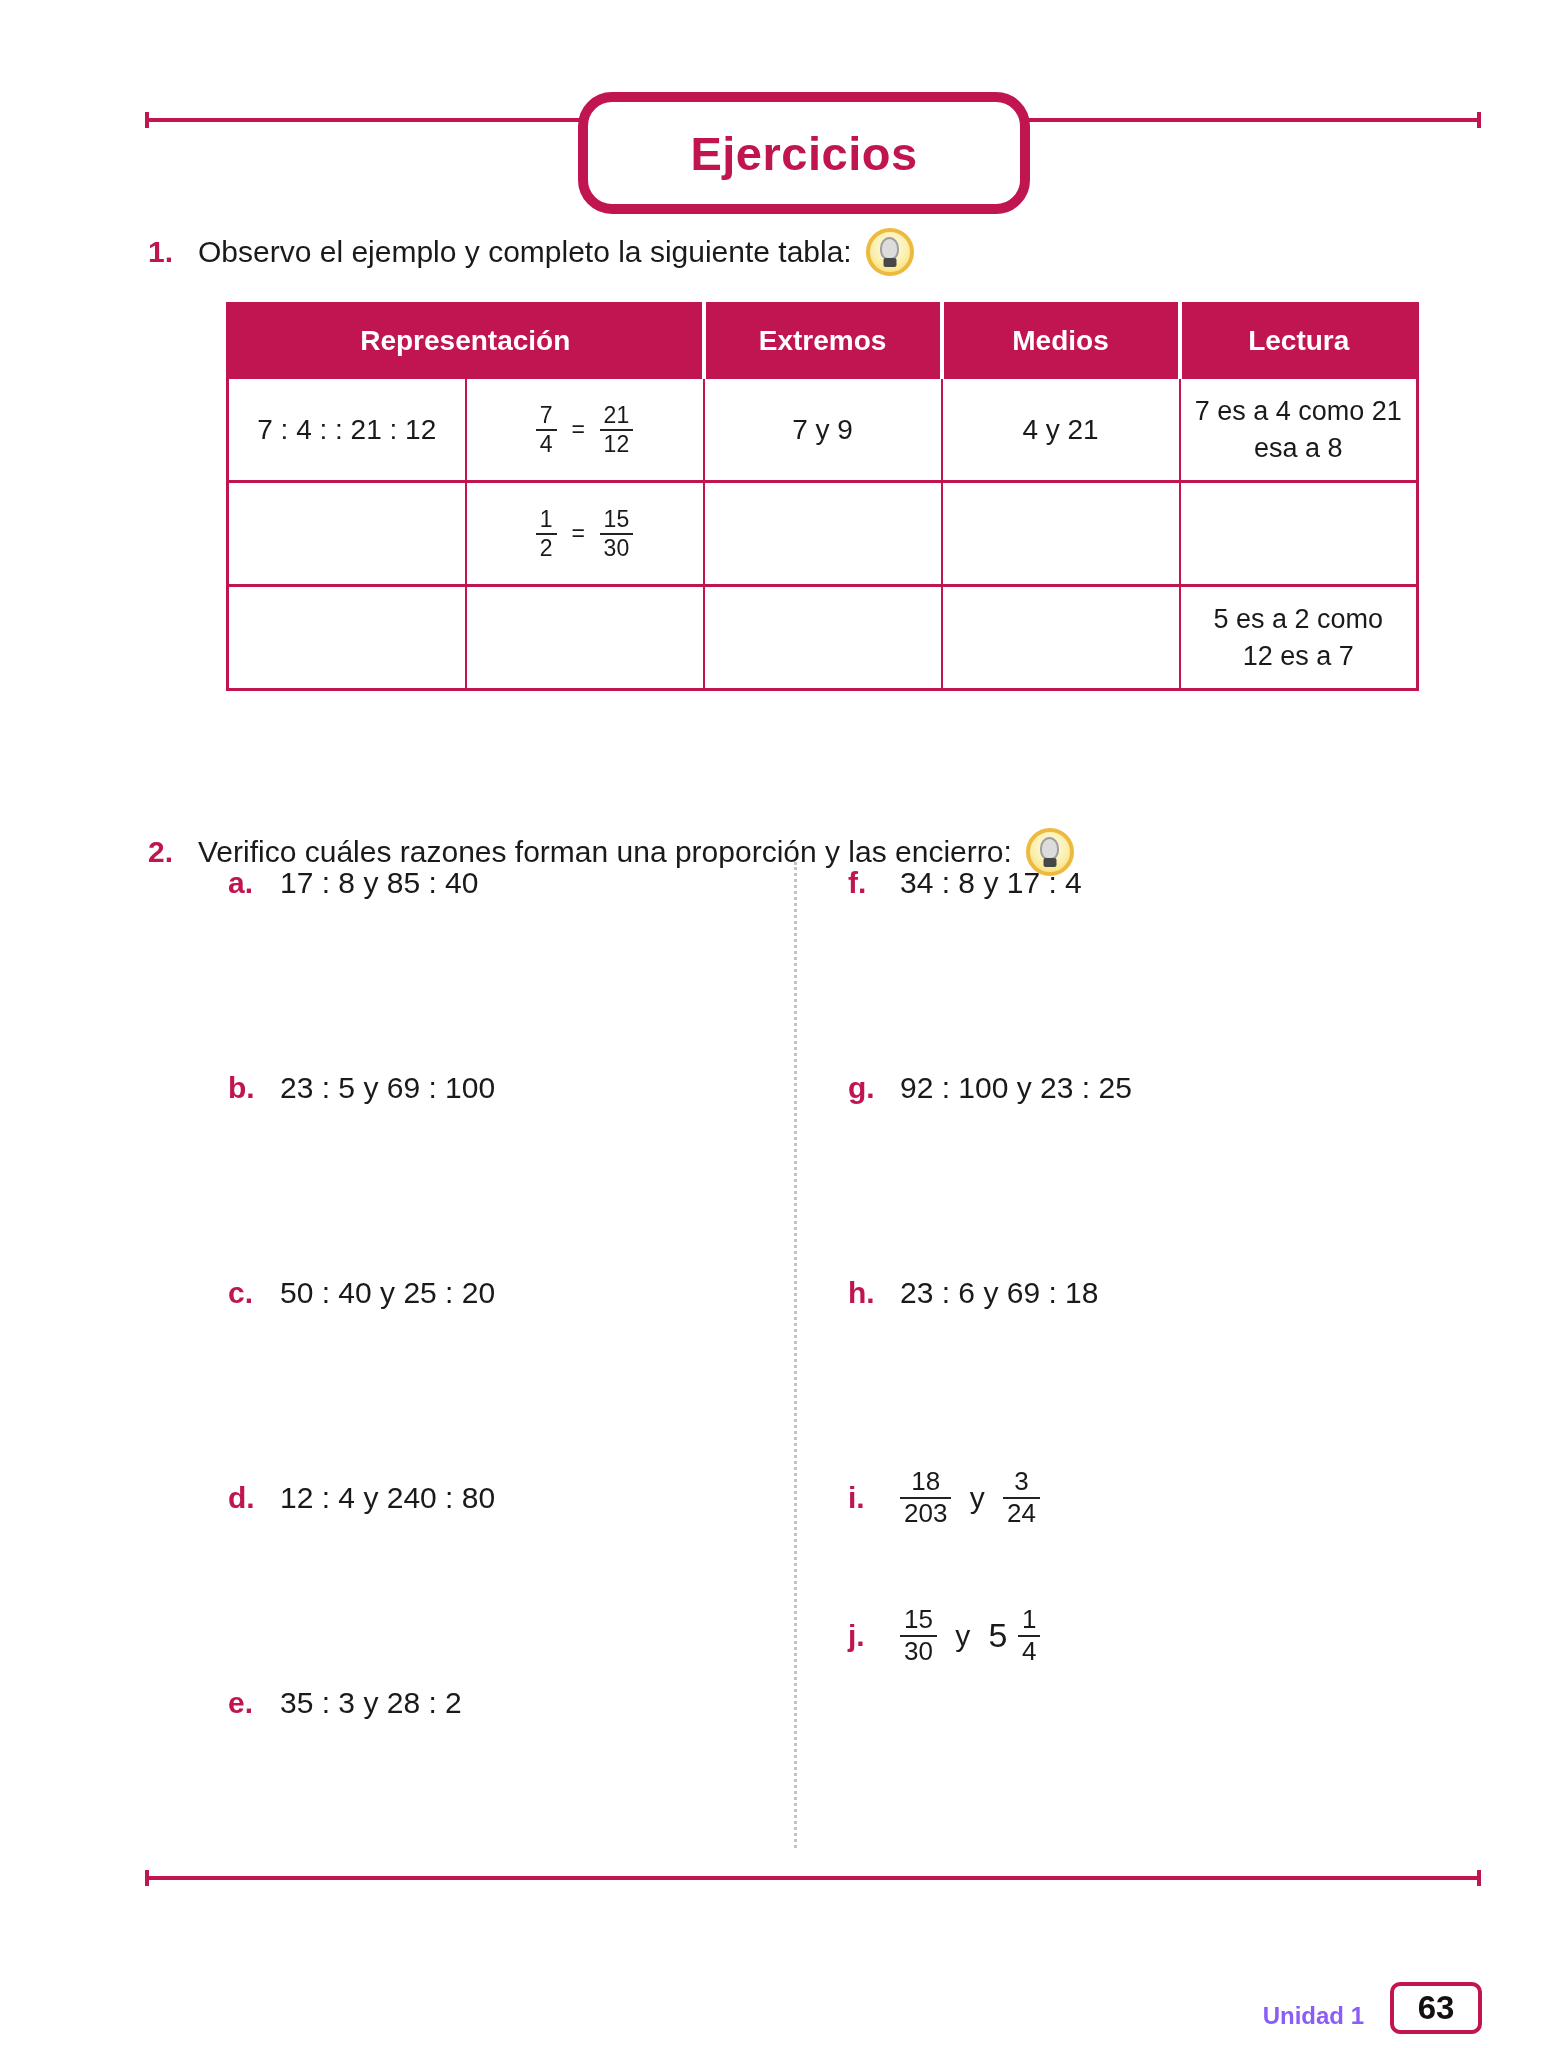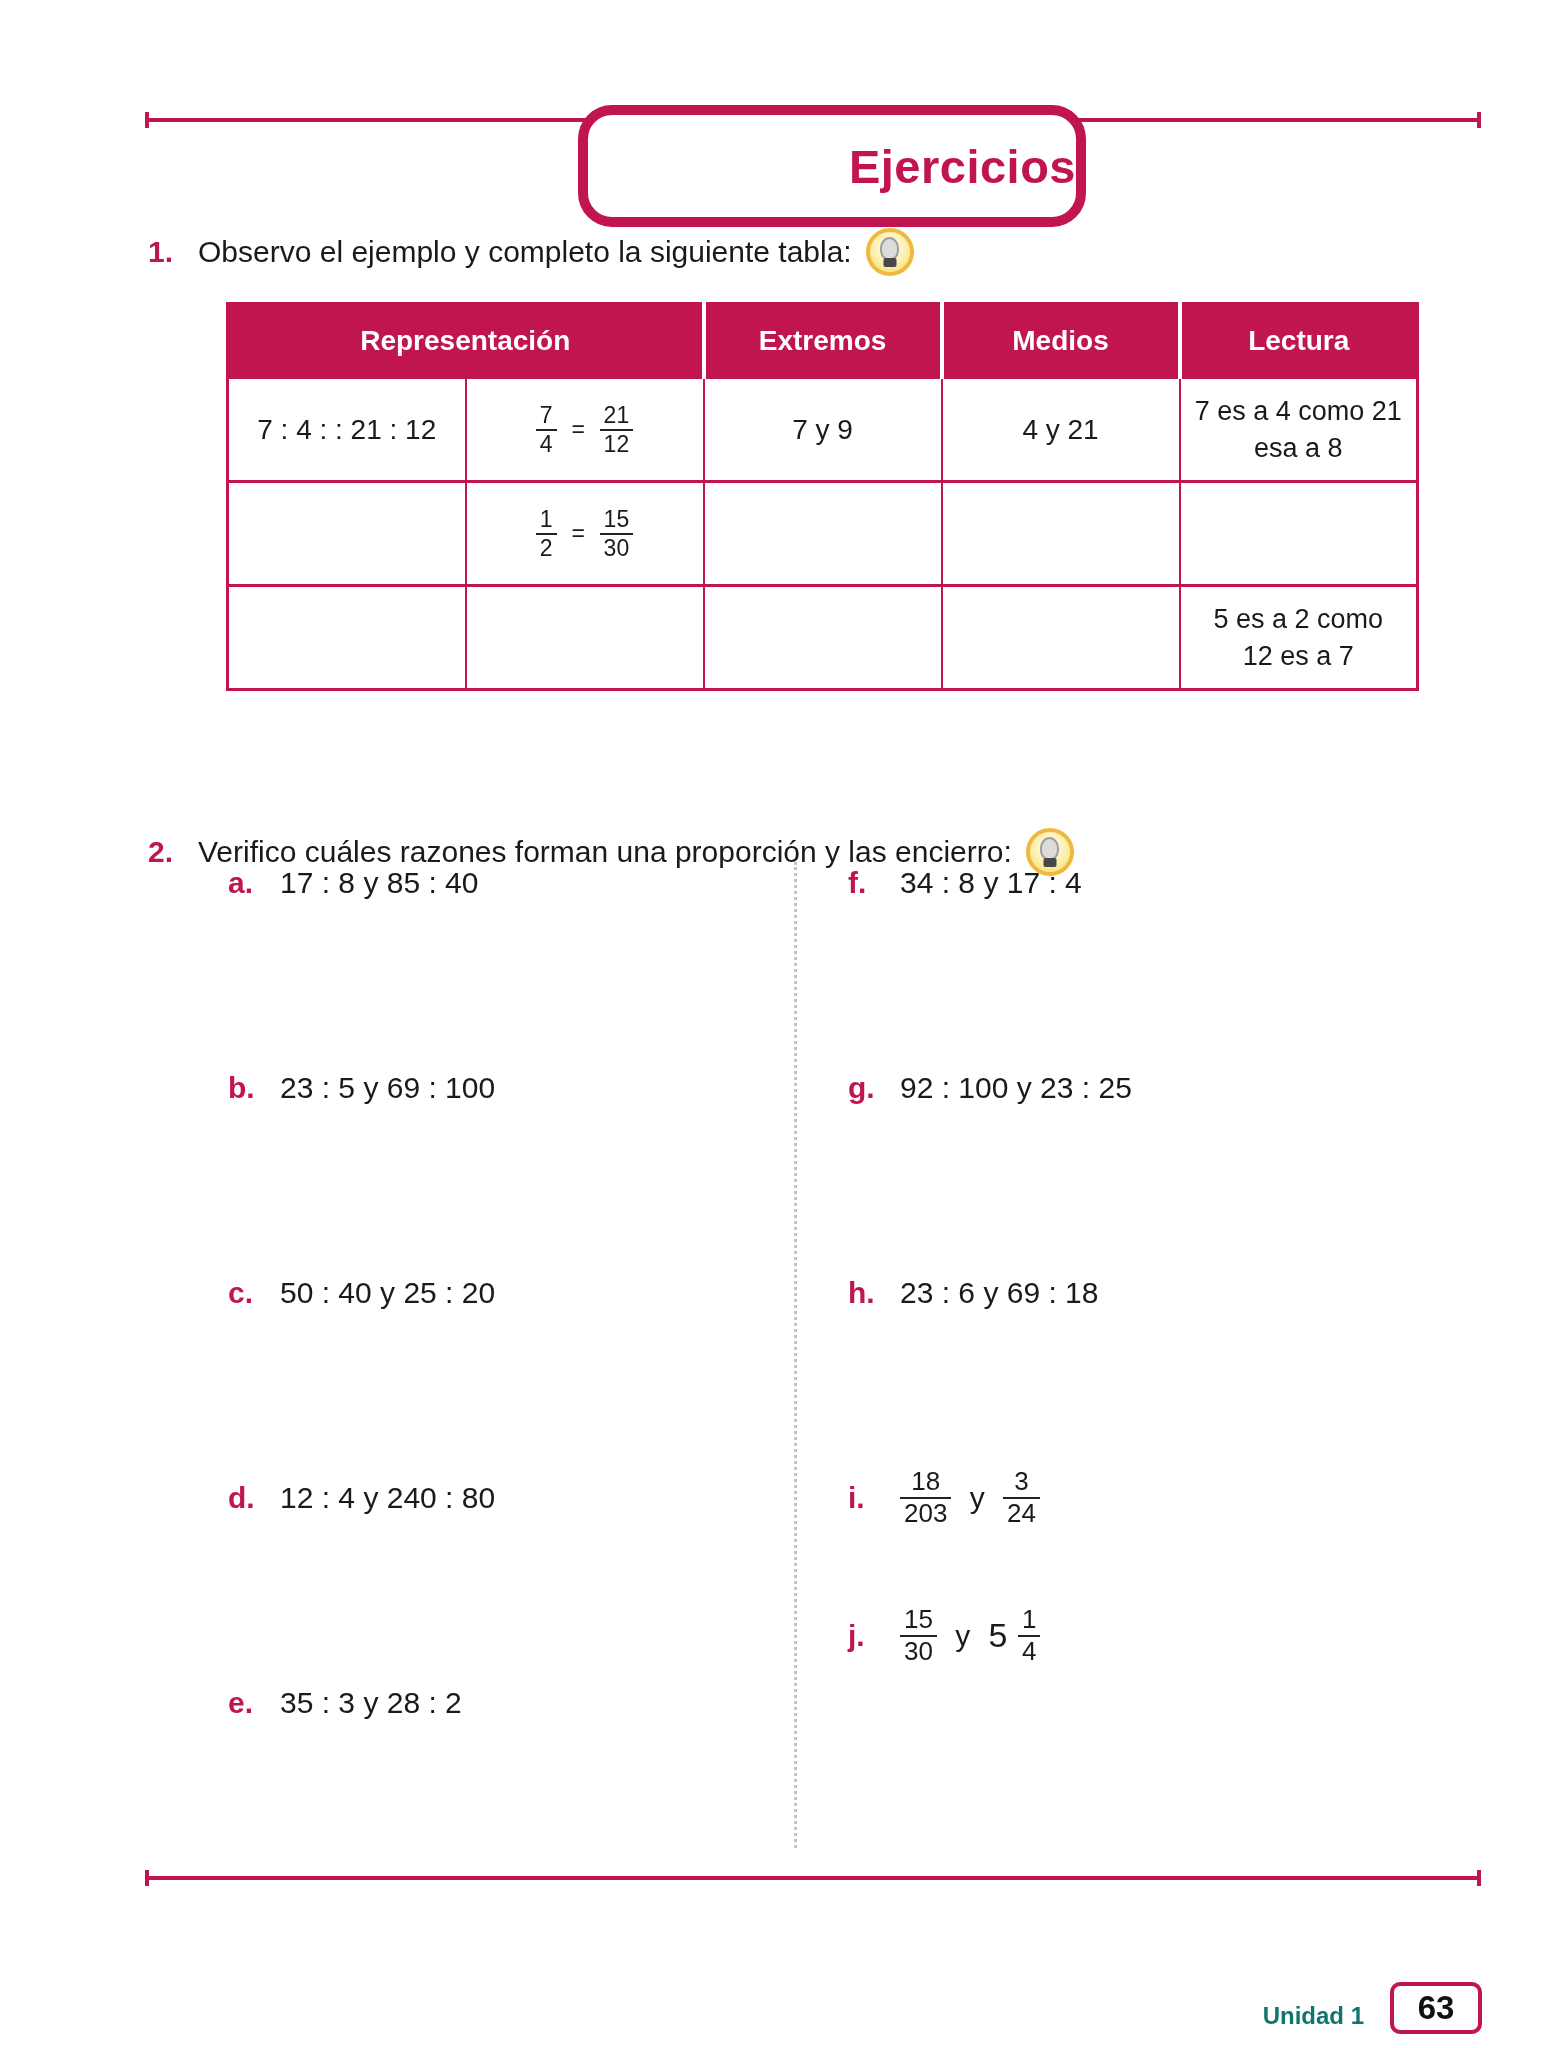--- a/index.html
+++ b/index.html
@@ -13,23 +13,23 @@
 
   
   .rule{position:absolute;left:145px;width:1336px;height:4px;background:var(--primary);}
   .rule::before,.rule::after{content:"";position:absolute;top:-6px;width:4px;height:16px;background:var(--primary);}
   .rule::before{left:0;}
   .rule::after{right:0;}
   .rule.top{top:118px;}
   .rule.bottom{top:1876px;}
 
   
-  .title-box{position:absolute;left:578px;top:105px;width:508px;height:122px;background:#fff;
+  .title-box{position:absolute;left:578px;top:92px;width:452px;height:122px;background:#fff;
     border:10px solid var(--primary);border-radius:34px;z-index:2;
-    display:flex;align-items:center;justify-content:flex-end;}
+    display:flex;align-items:center;justify-content:center;}
   .title-box .t{color:var(--primary);font-size:47px;font-weight:bold;letter-spacing:0.5px;}
 
   
   .ex-head{position:absolute;left:148px;display:flex;align-items:center;gap:14px;font-size:30px;}
   .ex-head .num{color:var(--primary);font-weight:bold;width:36px;}
   .ex1{top:228px;}
   .ex2{top:828px;}
 
   
   .bulb{width:48px;height:48px;border-radius:50%;flex:0 0 auto;position:relative;
@@ -62,21 +62,21 @@
   
   .col-left{position:absolute;left:228px;top:866px;}
   .col-right{position:absolute;left:848px;top:866px;}
   .item{height:205px;display:flex;align-items:flex-start;gap:18px;font-size:30px;}
   .item .lbl{color:var(--primary);font-weight:bold;width:34px;flex:0 0 auto;}
   .item.fr{align-items:center;height:auto;margin-top:-14px;padding-bottom:90px;}
   .item.fr .frac{font-size:26px;}
   .divider{position:absolute;left:794px;top:862px;height:986px;width:0;border-left:3px dotted #C3C3C3;}
 
   
-  .footer-unit{position:absolute;top:2002px;right:200px;font-size:24px;font-weight:bold;color:#0f766e;}
+  .footer-unit{position:absolute;top:2002px;right:200px;font-size:24px;font-weight:bold;color:#8b5cf6;}
   .page-box{position:absolute;left:1390px;top:1982px;width:92px;height:52px;border:4px solid var(--primary);
     border-radius:10px;display:flex;align-items:center;justify-content:center;
     font-size:33px;font-weight:bold;color:#111;background:#fff;}
 </style>
 </head>
 <body>
 
 <div class="page">
 
   <div class="rule top"></div>

